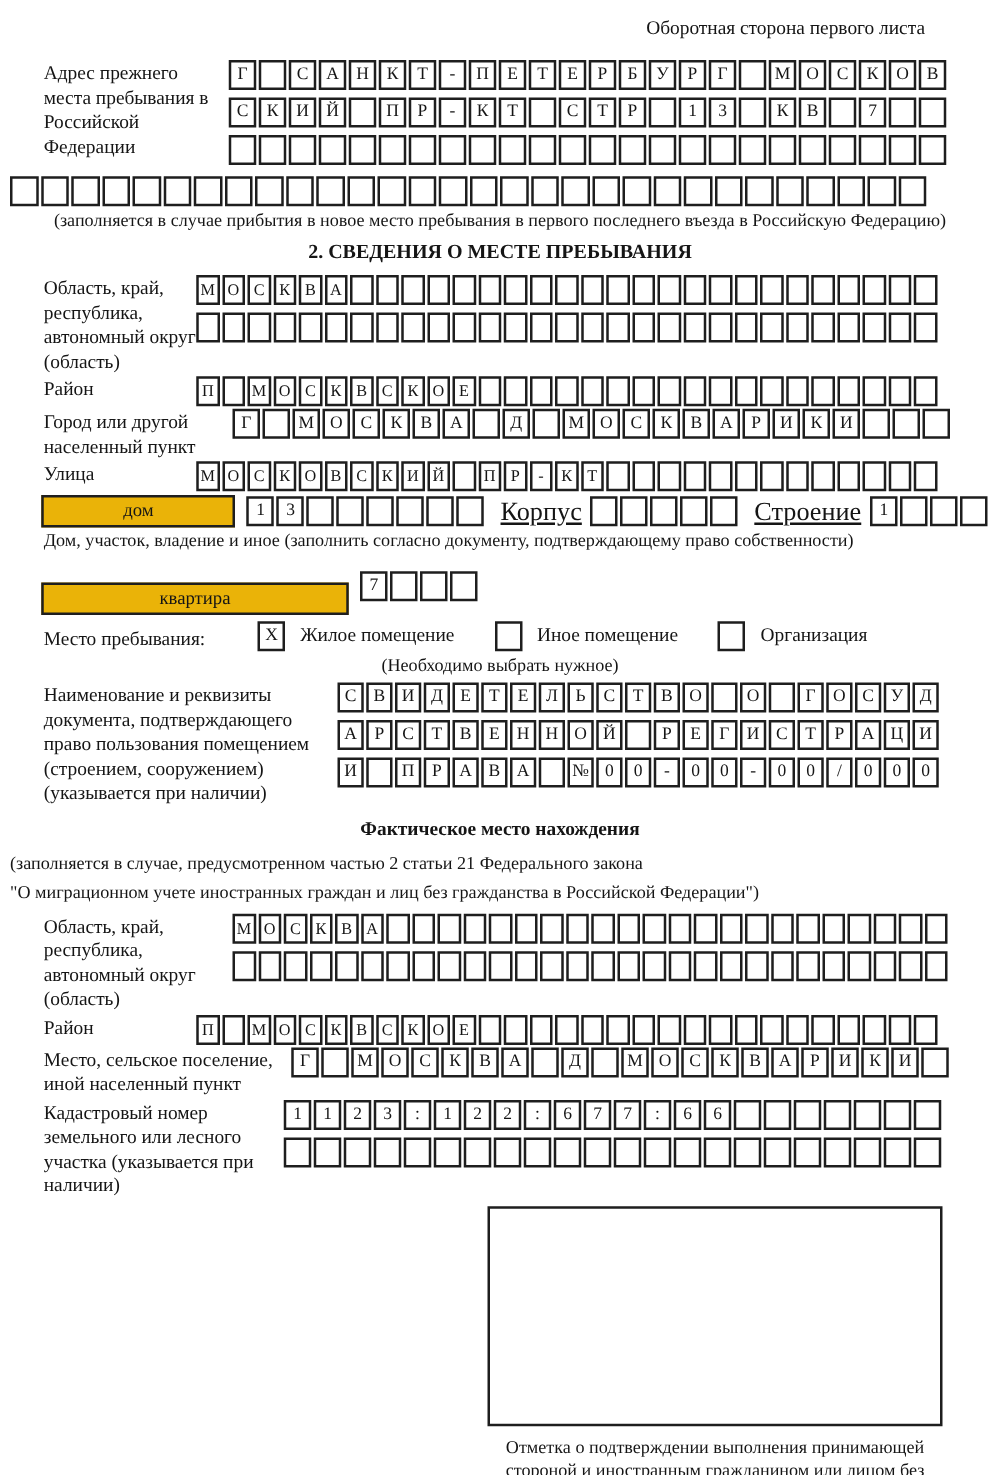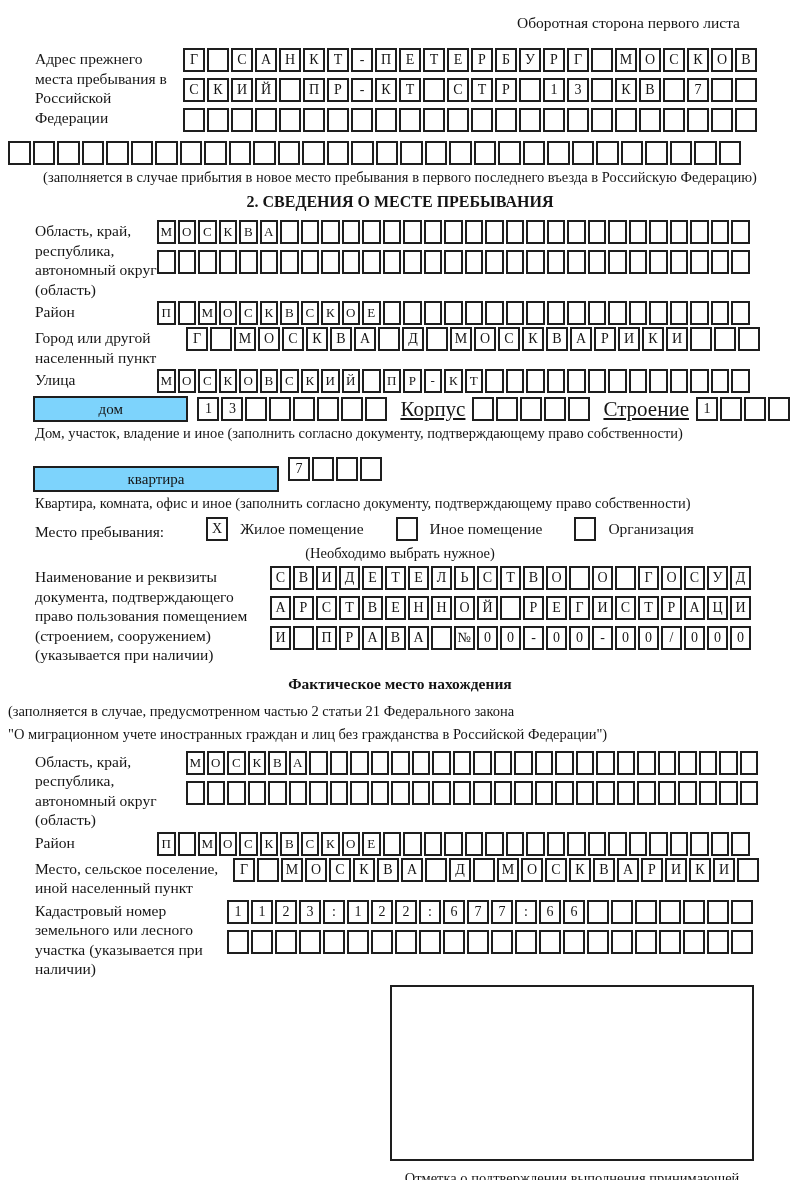--- a/index.html
+++ b/index.html
@@ -24,21 +24,21 @@
   .cell-s{width:18.5px;font-size:13px;}
   .cell-w{width:22.5px;}
   .cell-d{width:21px;}
   .fullrow{margin-left:0;margin-top:3px;margin-bottom:2px;}
   .caption{font-size:14.5px;text-align:center;margin:3px 0 4px 0;line-height:18px;}
   .caption-left{font-size:14.5px;text-align:left;margin:1px 0 4px 27px;line-height:18px;}
   .sec-title{font-weight:bold;text-align:center;font-size:16px;margin:7px 0 9px 0;}
   .sub-title{font-weight:bold;text-align:center;font-size:15.5px;margin:10px 0 8px 0;}
   .houserow{display:flex;align-items:center;margin:3px 0 2px 25px;}
   .widebox{box-sizing:border-box;border:2px solid #1e1e1e;height:26px;display:flex;
-    align-items:center;justify-content:center;font-size:15px;background:#7dd3fc;}
+    align-items:center;justify-content:center;font-size:15px;background:#eab308;}
   .wb-dom{width:168px;margin-right:9px;}
   .wb-kv{width:246px;margin-right:9px;margin-top:20px;}
   .inline-label{font-size:21px;margin:0 7px 0 11px;white-space:nowrap;text-decoration:underline;}
   .stayrow{display:flex;align-items:flex-end;margin:5px 0 2px 27px;font-size:15.5px;gap:32px;}
   .stayrow .opts{display:flex;align-items:center;margin-left:10px;line-height:0;}
   .opt-box{margin-right:12px;}
   .opt-label{font-size:15.5px;line-height:20px;margin-right:32px;white-space:nowrap;}
   .notes{font-size:14.5px;text-align:left;line-height:21px;margin:2px 0 6px 0;}
   .bottom{display:flex;justify-content:flex-end;padding-right:38px;margin-top:6px;}
   .stampcol{width:364px;}
@@ -95,21 +95,20 @@
     <div class="boxrow"><span class="cell"></span><span class="cell"></span><span class="cell"></span><span class="cell"></span><span class="cell"></span></div>
     <span class="inline-label">Строение</span>
     <div class="boxrow"><span class="cell">1</span><span class="cell"></span><span class="cell"></span><span class="cell"></span></div>
   </div>
   <div class="caption-left">Дом, участок, владение и иное (заполнить согласно документу, подтверждающему право собственности)</div>
 
   <div class="houserow">
     <div class="widebox wb-kv">квартира</div>
     <div class="boxrow"><span class="cell">7</span><span class="cell"></span><span class="cell"></span><span class="cell"></span></div>
   </div>
-  <div class="caption-left">Квартира, комната, офис и иное (заполнить согласно документу, подтверждающему право собственности)</div>
 
   <div class="stayrow">
     <span>Место пребывания:</span>
     <span class="opts">
         <span class="cell opt-box">X</span>
         <span class="opt-label">Жилое помещение</span>
         <span class="cell opt-box"></span>
         <span class="opt-label">Иное помещение</span>
         <span class="cell opt-box"></span>
         <span class="opt-label">Организация</span>

